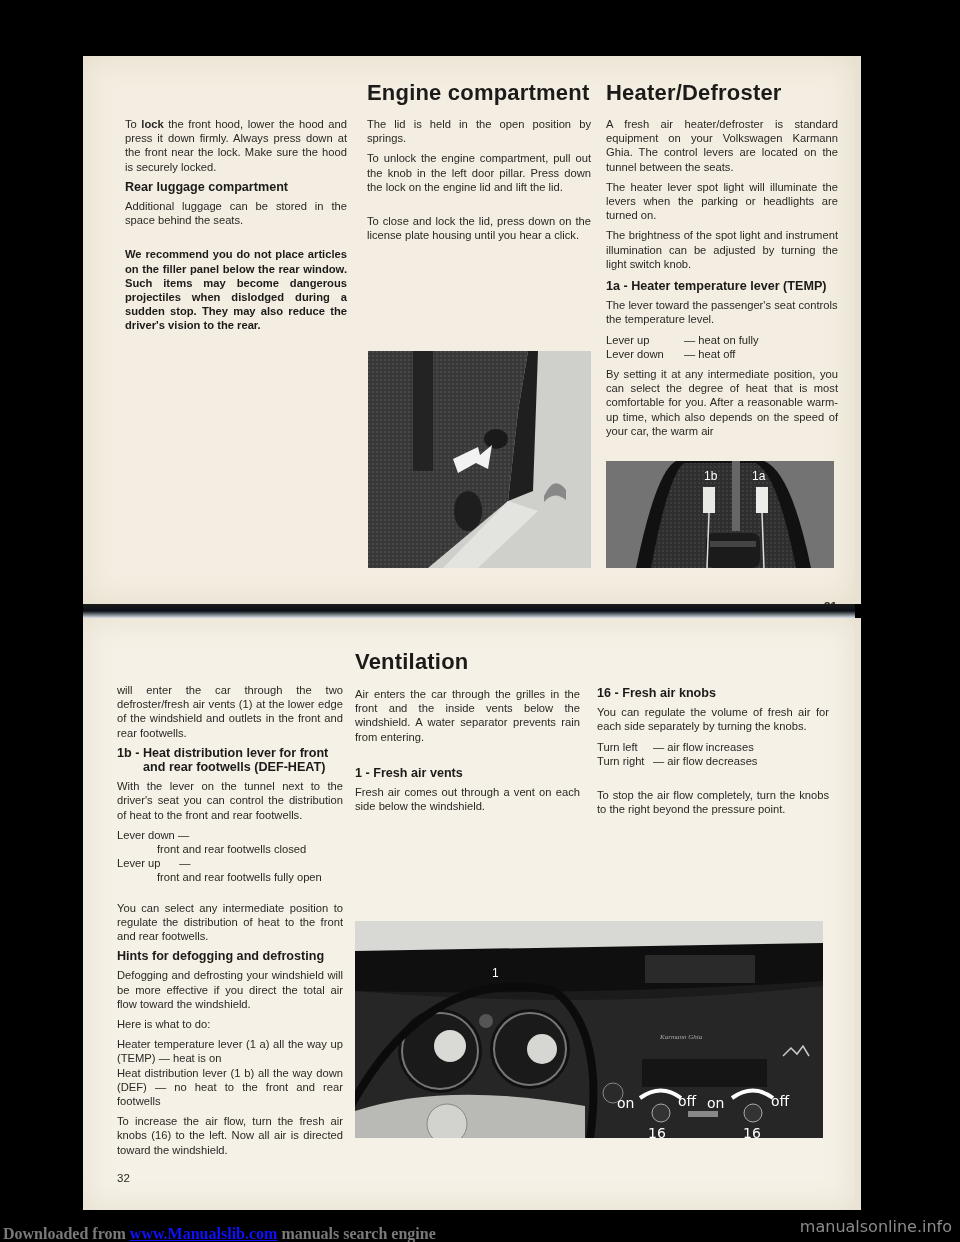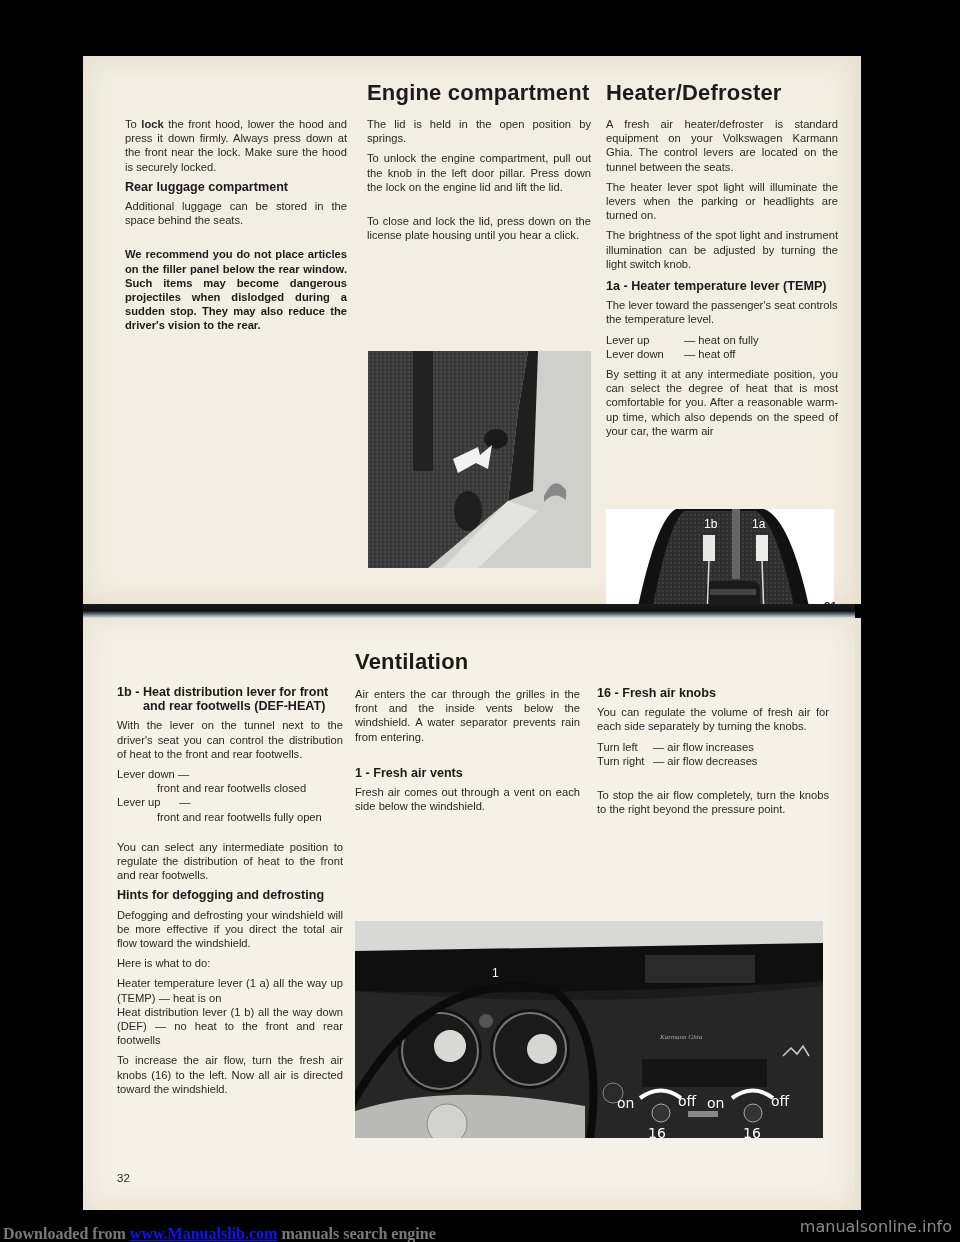--- a/index.html
+++ b/index.html
@@ -94,21 +94,21 @@
         <span>— heat on fully</span>
       </div>
     <div class="kv">
         <span class="k">Lever down</span>
         <span>— heat off</span>
       </div>
   </div>
   <p>By setting it at any intermediate position, you can select the degree of heat that is most comfortable for you. After a reasonable warm-up time, which also depends on the speed of your car, the warm air</p>
 </div>
 
-<div class="photo" style="left:606px; top:461px; width:228px; height:107px; background:#ffffff;margin-top:48px;">
+<div class="photo" style="left:606px; top:461px; width:228px; height:107px; background:#737373;">
   <svg width="228" height="107" viewBox="0 0 228 107">
     <defs>
       <pattern id="carpet2" width="4" height="4" patternUnits="userSpaceOnUse">
         <rect width="4" height="4" fill="#2e2e2e"></rect>
         <circle cx="1" cy="2" r="0.8" fill="#505050"></circle>
       </pattern>
     </defs>
     <path d="M30,107 Q50,10 70,0 L158,0 Q185,10 205,107 Z" fill="#111"></path>
     <path d="M45,107 Q62,15 78,2 L150,2 Q172,15 190,107 Z" fill="url(#carpet2)"></path>
     <rect x="126" y="0" width="8" height="70" fill="#666"></rect>
@@ -124,20 +124,21 @@
 </div>
 
 <div class="pagenum" style="left:824px; top:600px;">31</div>
 
 <div class="gutter-shadow-top"></div>
 
 <div class="spread" id="spread-bottom"></div>
 <div class="right-edge2"></div>
 
 <div class="col" style="left:117px; top:683px; width:226px;">
+  <p>will enter the car through the two defroster/fresh air vents (1) at the lower edge of the windshield and outlets in the front and rear footwells.</p>
   <h3 class="sub hang">1b - Heat distribution lever for front and rear footwells (DEF-HEAT)</h3>
   <p>With the lever on the tunnel next to the driver's seat you can control the distribution of heat to the front and rear footwells.</p>
   <div style="margin-bottom:16px; text-align:left;">
     <div>Lever down —</div>
     <div class="indent">front and rear footwells closed</div>
     <div style="white-space:pre;">Lever up      —</div>
     <div class="indent">front and rear footwells fully open</div>
   </div>
   <p>You can select any intermediate position to regulate the distribution of heat to the front and rear footwells.</p>
   <h3 class="sub">Hints for defogging and defrosting</h3>

